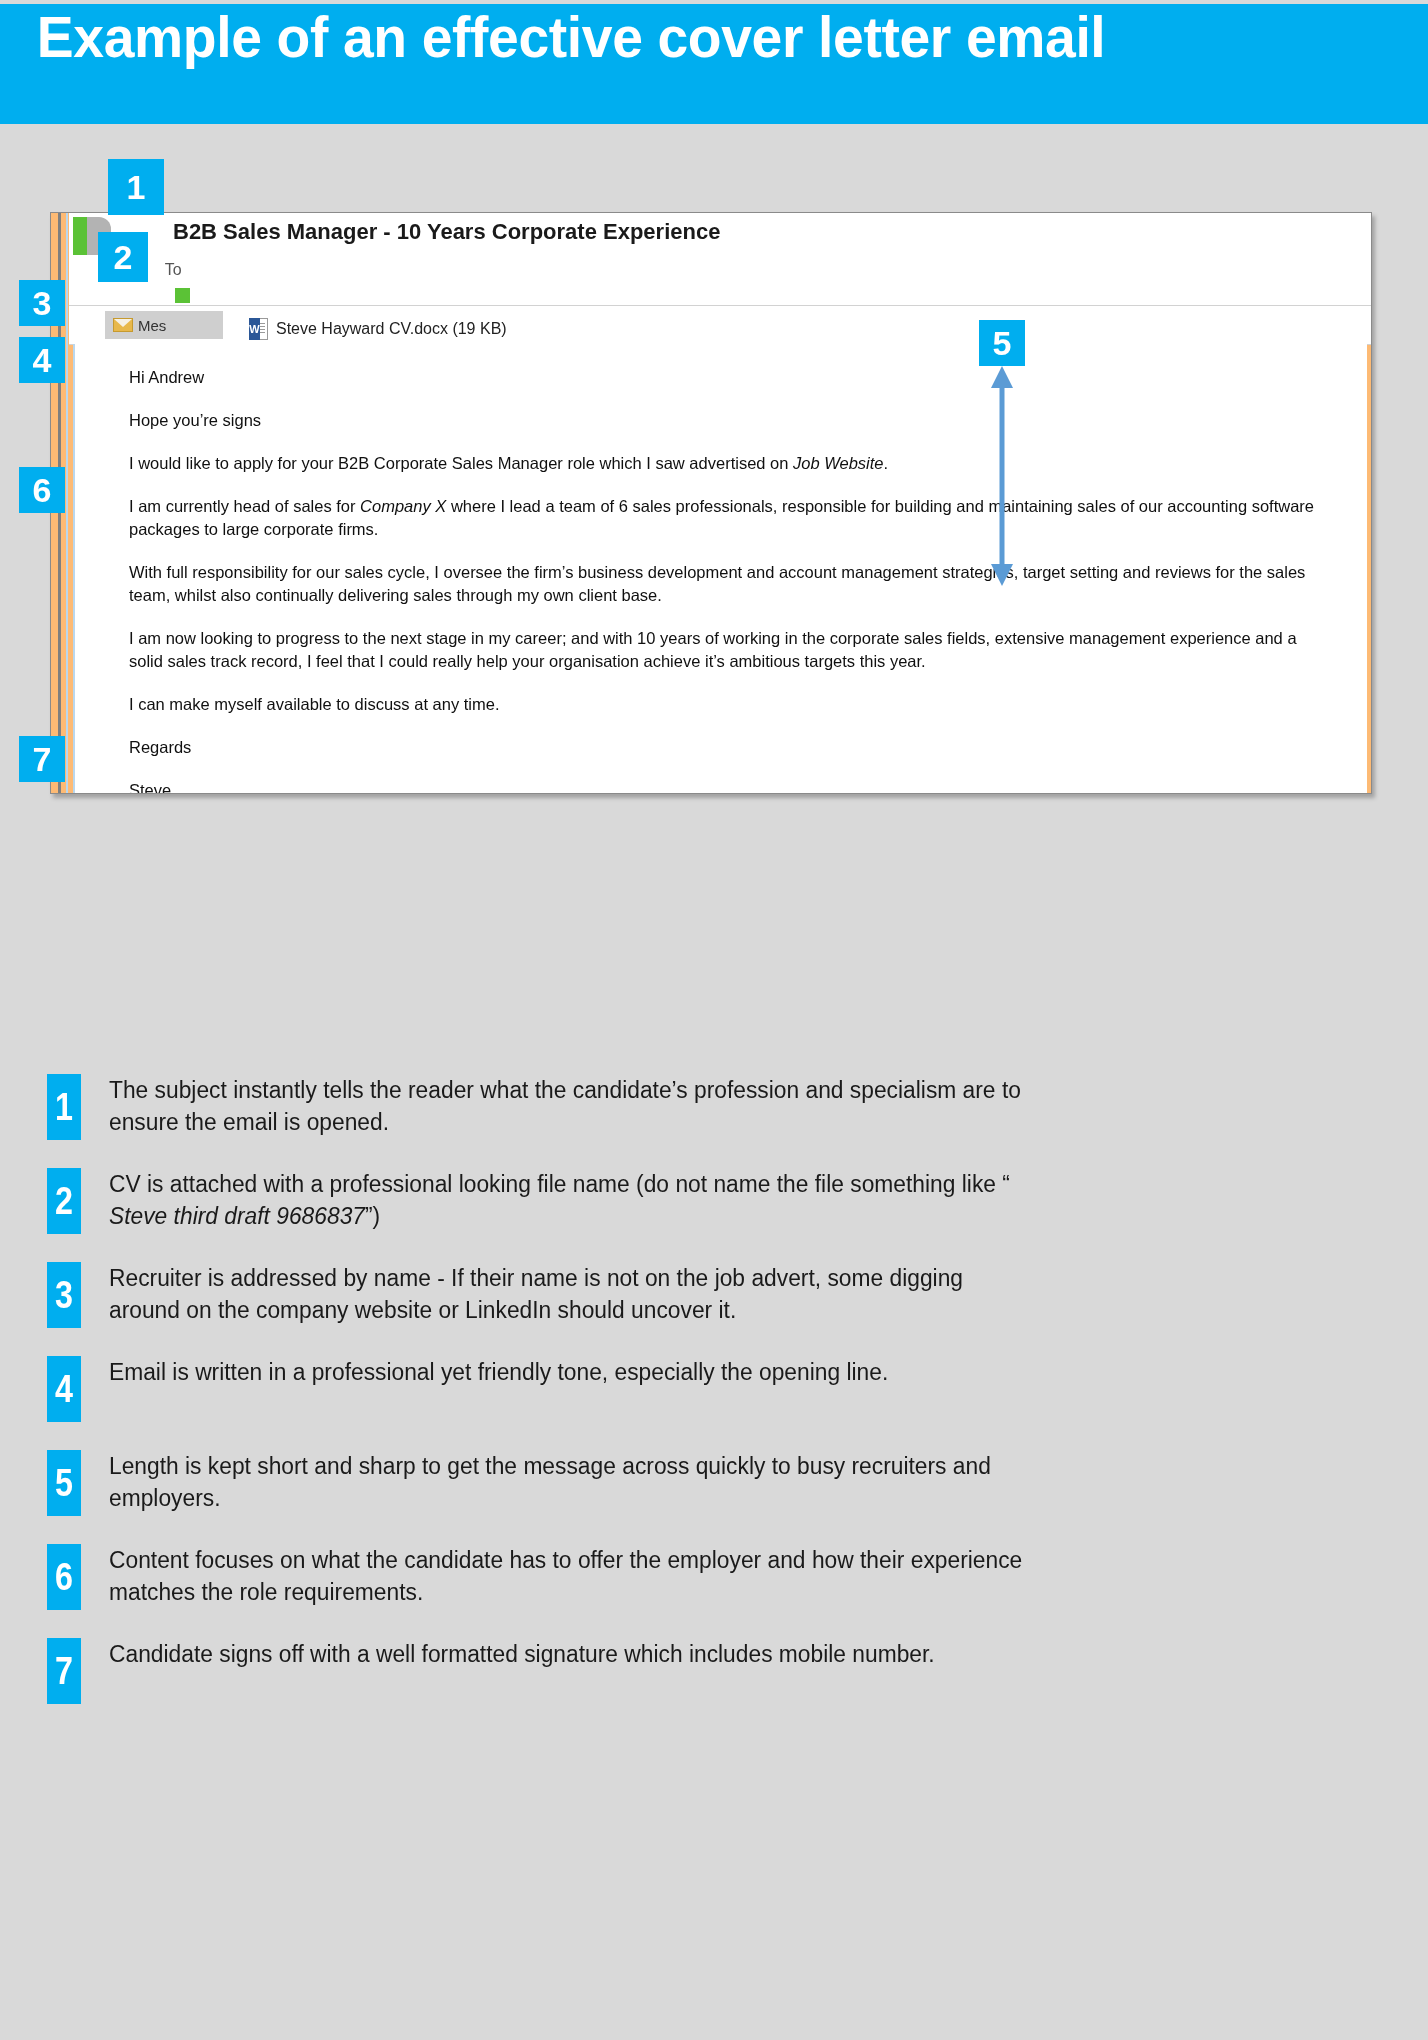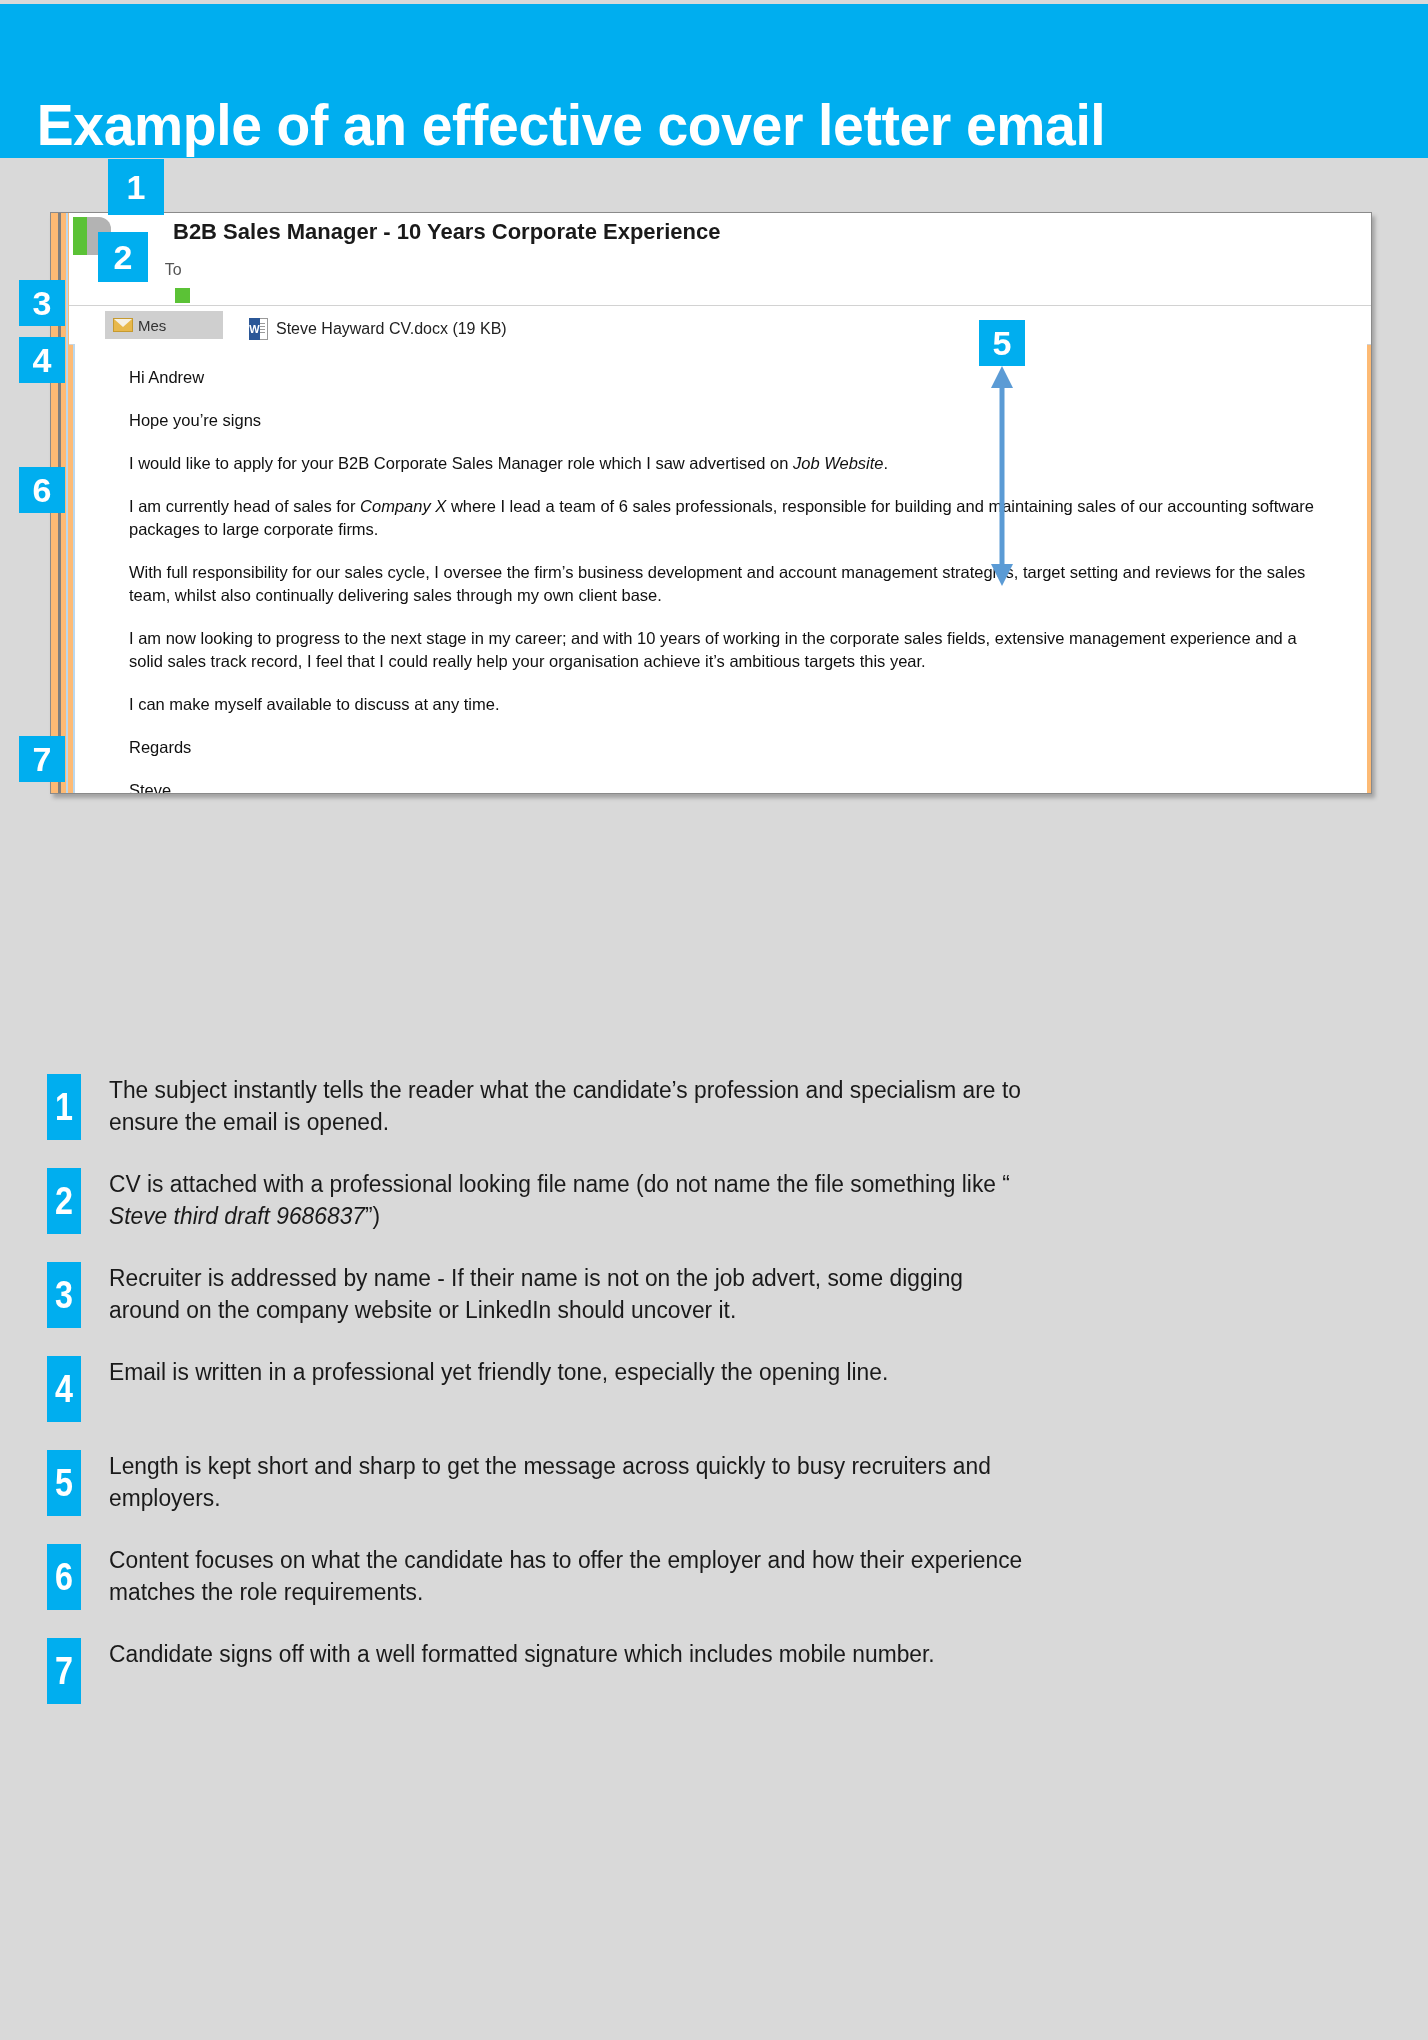--- a/index.html
+++ b/index.html
@@ -14,24 +14,24 @@
     font-family: "Liberation Sans", sans-serif;
     overflow: hidden;
     position: relative;
   }
 
   
   .banner {
     position: absolute;
     left: 0; top: 4px;
     width: 1428px;
-    height: 154px;
+    height: 120px;
     background: #00aeef;
     display: flex;
-    align-items: flex-end;
+    align-items: flex-start;
   }
   .banner-title {
     color: #ffffff;
     font-size: 57px;
     font-weight: bold;
     letter-spacing: -0.4px;
     padding-left: 38px;
     white-space: nowrap;
     font-family: "Liberation Sans", sans-serif;
     transform: scaleX(0.97);

